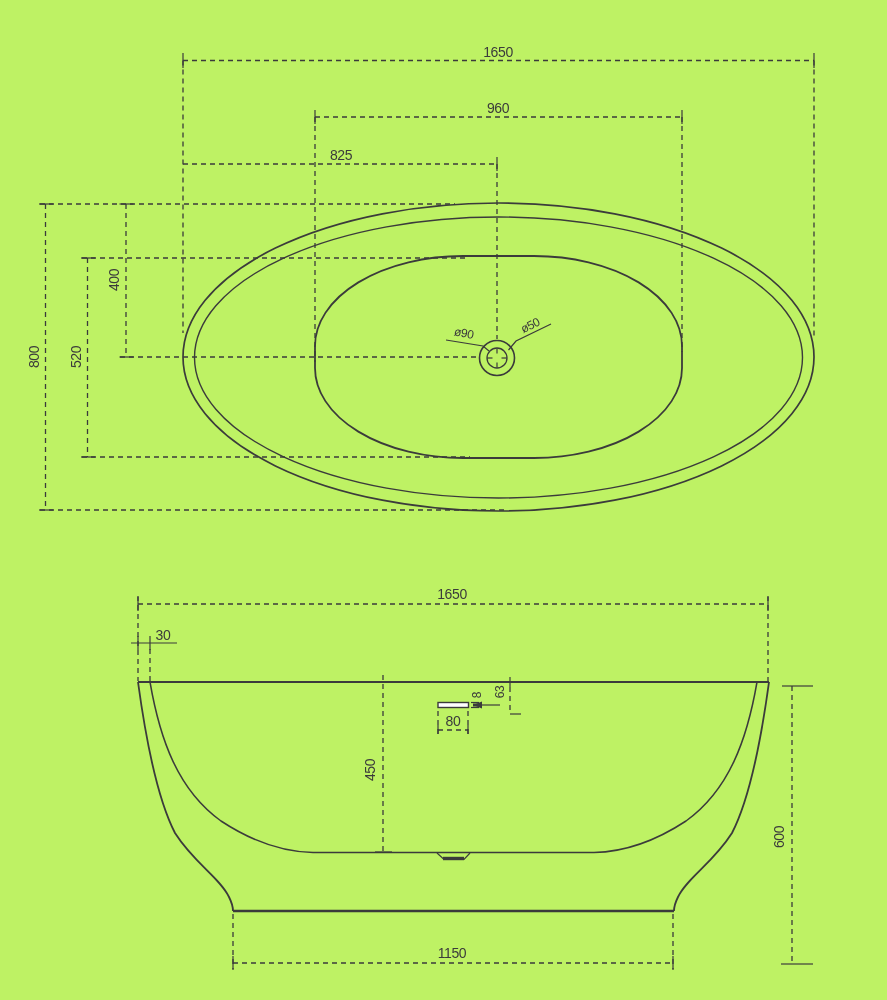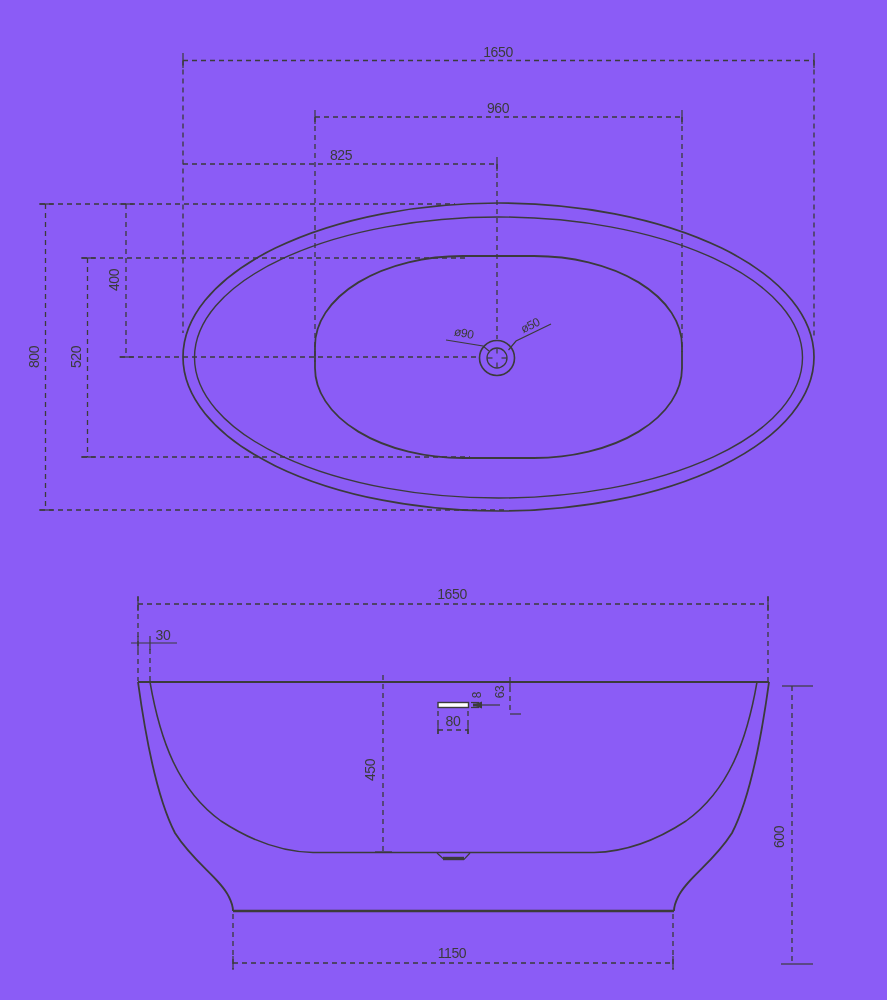--- a/index.html
+++ b/index.html
@@ -1,16 +1,16 @@
 <!DOCTYPE html>
 <html><head>
 <meta charset="utf-8">
 <style>
   html,body{margin:0;padding:0;background:#ffffff;}
-  .page{position:relative;width:887px;height:1000px;background:#8b5cf6;overflow:hidden;}
+  .page{position:relative;width:887px;height:1000px;background:#bef264;overflow:hidden;}
   svg{display:block;}
   .ln{stroke:#3b3b3b;stroke-width:1.3;fill:none;stroke-linecap:butt;}
   .dash{stroke-dasharray:5 4;}
   .thin{stroke-width:1.2;}
   .dim{font-family:"Liberation Sans",sans-serif;font-size:14px;letter-spacing:-0.4px;fill:#3b3b3b;}
   .dim-s{font-family:"Liberation Sans",sans-serif;font-size:12px;letter-spacing:-0.4px;fill:#3b3b3b;}
   text{user-select:none;}
 </style>
 </head>
 <body>

